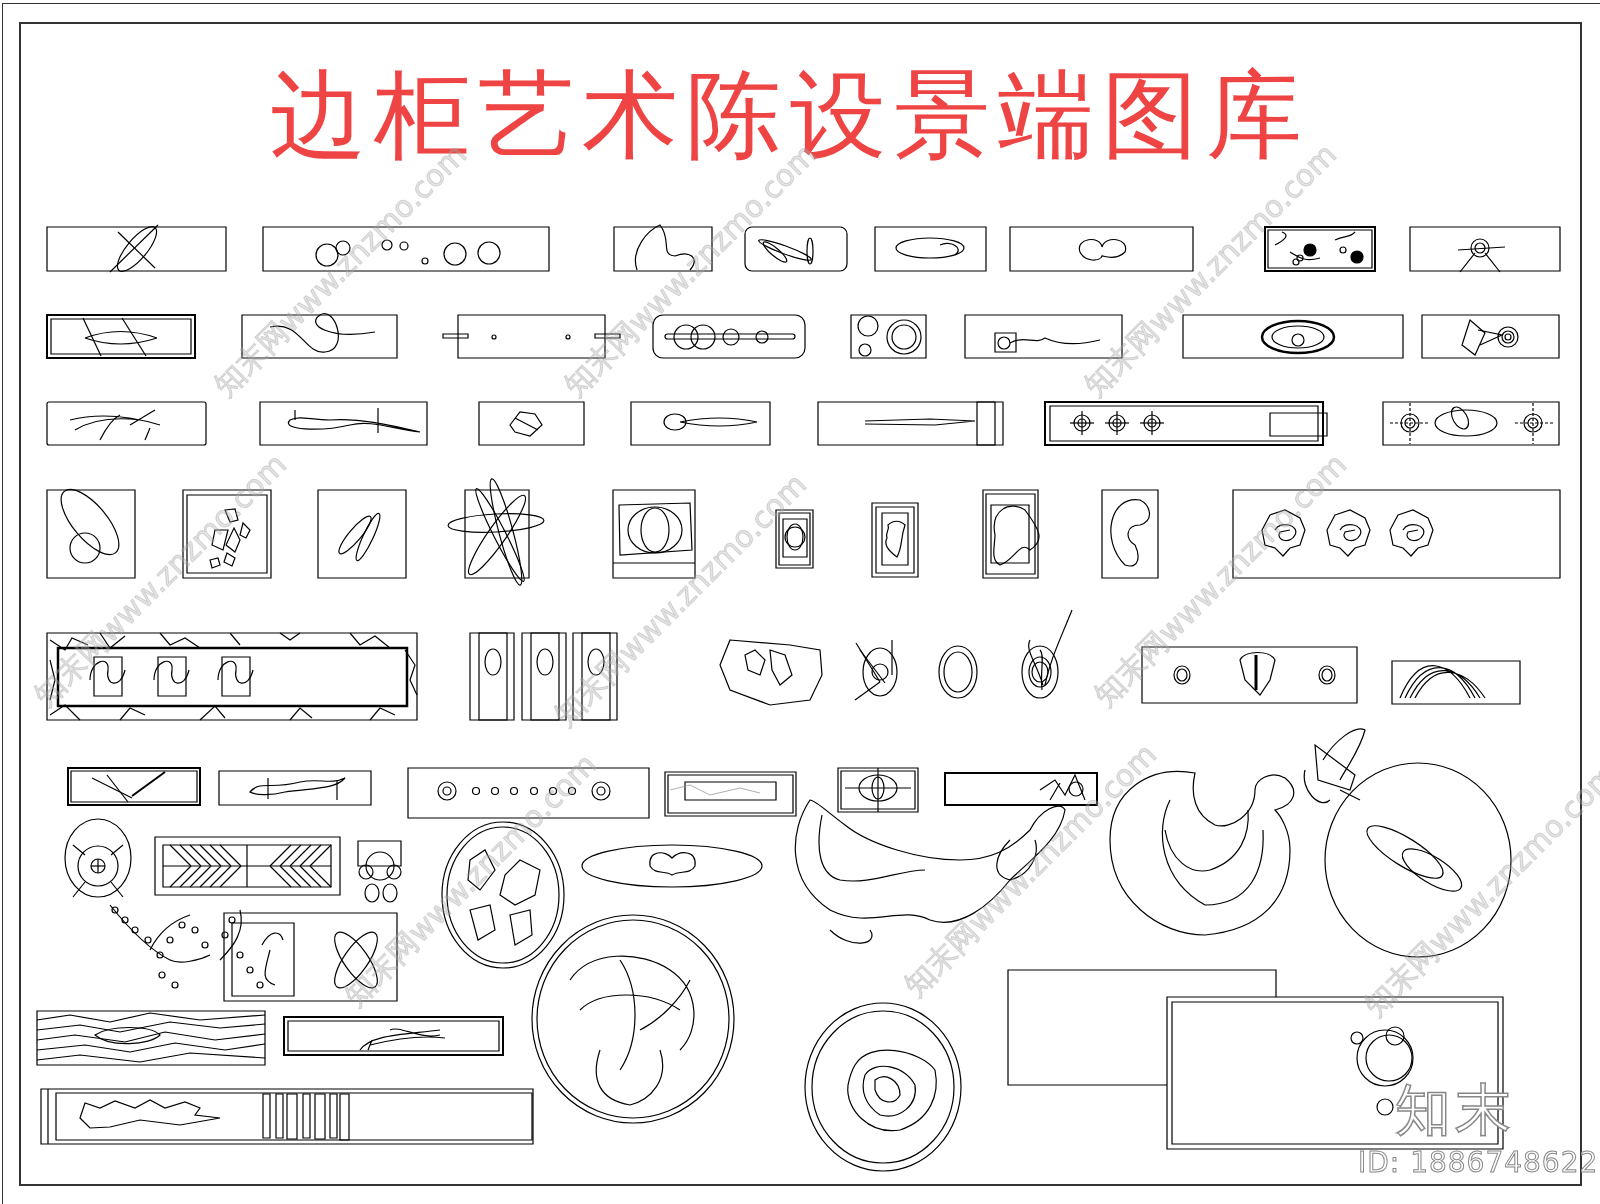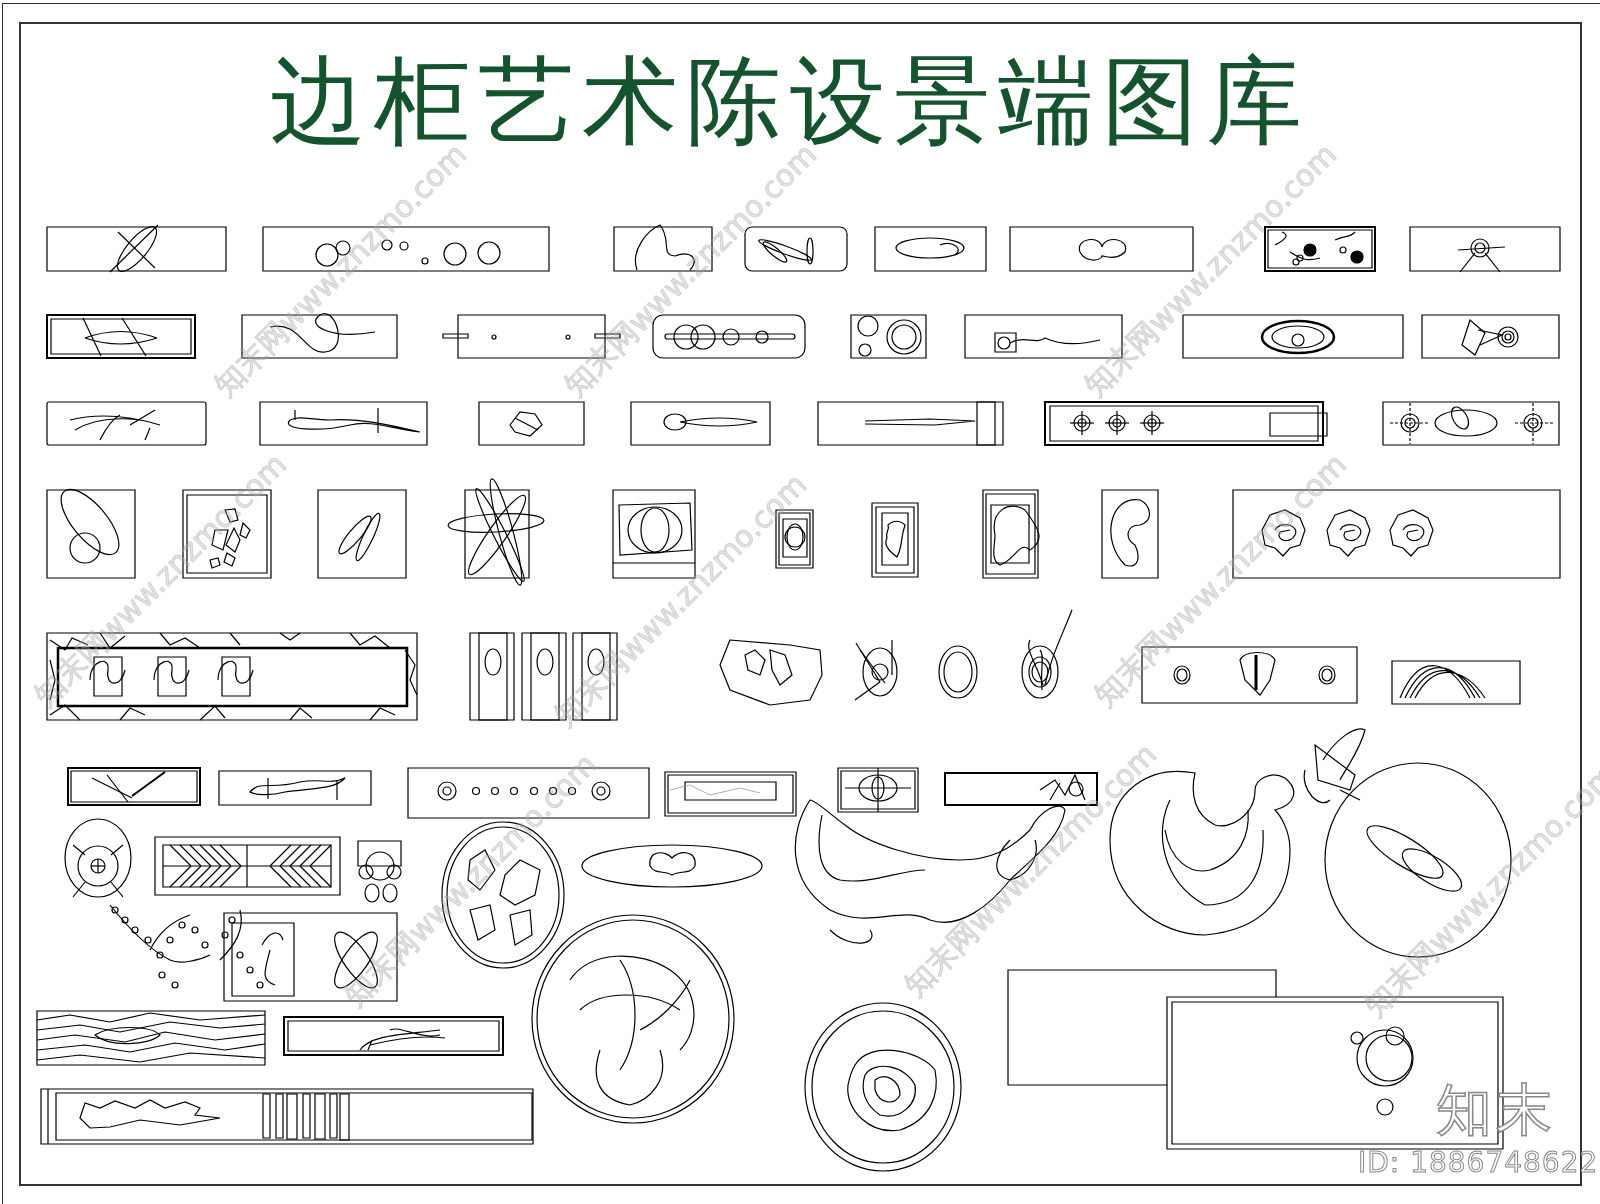--- a/index.html
+++ b/index.html
@@ -1,23 +1,23 @@
 <!DOCTYPE html>
 <html><head>
 <meta charset="utf-8">
 <style>
   html,body{margin:0;padding:0;background:#fff;}
   body{width:1600px;height:1204px;position:relative;overflow:hidden;font-family:"DejaVu Sans",sans-serif;}
   .outer{position:absolute;left:2px;top:3px;width:1610px;height:1220px;border:1px solid #333;box-sizing:border-box;}
   .inner{position:absolute;left:19px;top:22px;width:1563px;height:1164px;border:2px solid #333;box-sizing:border-box;}
-  .title{position:absolute;left:270px;top:46px;width:1100px;height:110px;font-family:"DejaVu Serif",serif;font-size:96px;line-height:110px;color:#14532d;letter-spacing:8px;white-space:nowrap;font-weight:normal;}
+  .title{position:absolute;left:270px;top:60px;width:1100px;height:110px;font-family:"DejaVu Serif",serif;font-size:96px;line-height:110px;color:#ef4444;letter-spacing:8px;white-space:nowrap;font-weight:normal;}
   svg.drawing{position:absolute;left:0;top:0;width:1600px;height:1204px;}
   svg.drawing *{vector-effect:non-scaling-stroke;}
   .wm{position:absolute;color:rgba(180,180,180,0.35);font-size:30px;font-family:"DejaVu Sans",sans-serif;transform:rotate(-45deg);white-space:nowrap;pointer-events:none;-webkit-text-stroke:1px rgba(150,150,150,0.35);}
-  .logo{position:absolute;left:1436px;top:1073px;font-size:56px;color:#fff;-webkit-text-stroke:1.5px #888;font-family:"DejaVu Sans",sans-serif;letter-spacing:4px;}
+  .logo{position:absolute;left:1395px;top:1073px;font-size:56px;color:#fff;-webkit-text-stroke:1.5px #888;font-family:"DejaVu Sans",sans-serif;letter-spacing:4px;}
   .idtxt{position:absolute;left:1358px;top:1146px;font-size:28px;color:#fff;-webkit-text-stroke:1px #888;font-family:"DejaVu Sans",sans-serif;letter-spacing:1px;}
 </style>
 </head>
 <body>
 
 <div class="outer"></div>
 <div class="inner"></div>
 
 <div class="title">边柜艺术陈设景端图库</div>
 

